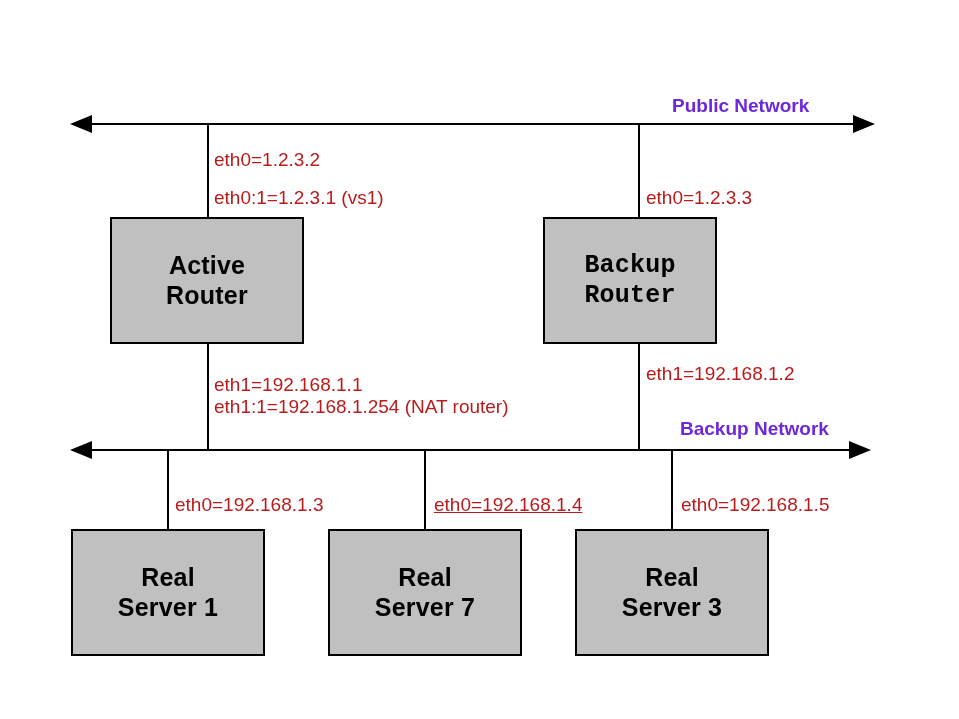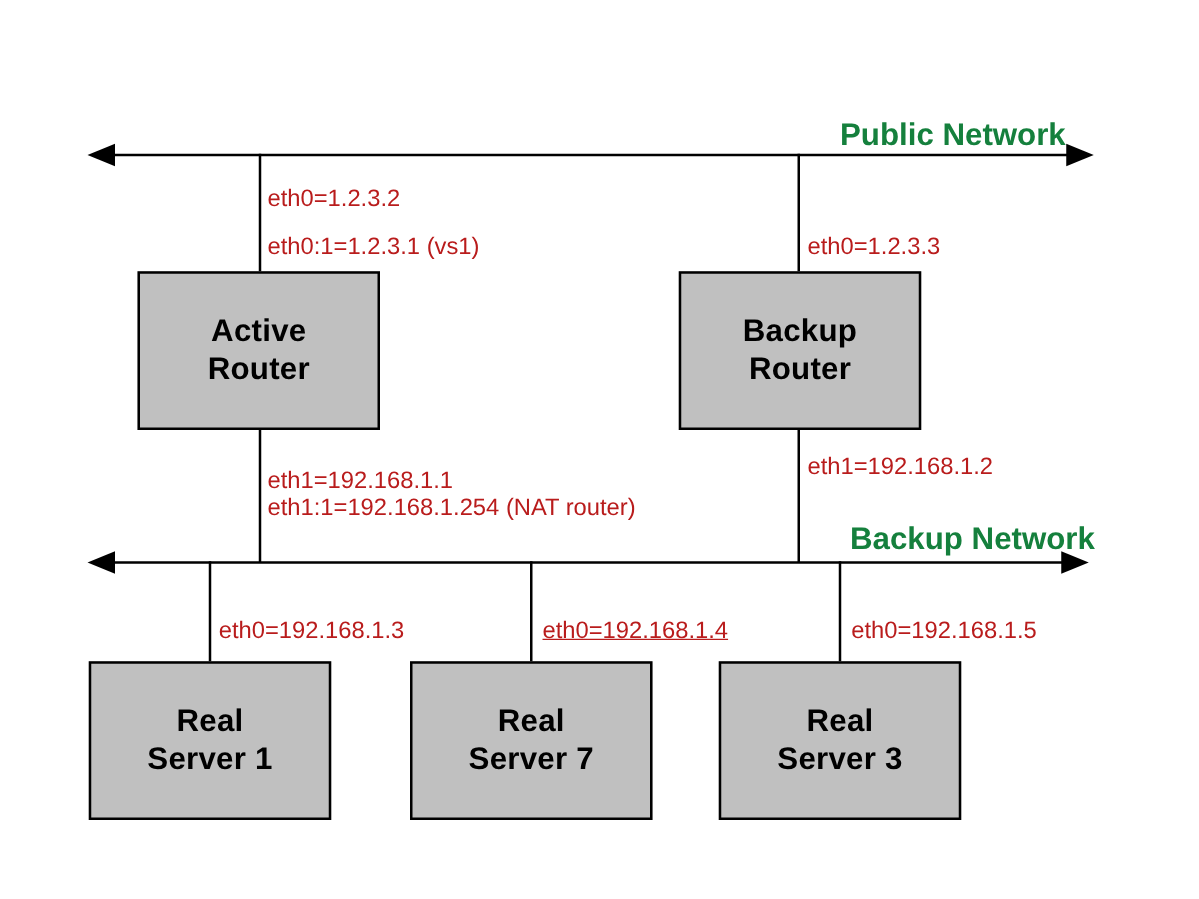--- a/index.html
+++ b/index.html
@@ -66,23 +66,23 @@
   
   .label {
     position: absolute;
     font-size: 19px;
     color: #b91c1c;
     white-space: nowrap;
     line-height: 1.0;
   }
   .net-label {
     position: absolute;
-    font-size: 25px;
+    font-size: 19px;
     font-weight: bold;
-    color: #15803d;
+    color: #6d28d9;
     white-space: nowrap;
     line-height: 1.0;
   }
 </style>
 </head>
 <body>
 
 <div id="canvas">
 
   <div class="net-label" style="left:672px; top:96px;">Public Network</div>
@@ -96,21 +96,21 @@
 
   <div class="label" style="left:214px; top:150px;">eth0=1.2.3.2</div>
   <div class="label" style="left:214px; top:188px;">eth0:1=1.2.3.1 (vs1)</div>
   <div class="label" style="left:646px; top:188px;">eth0=1.2.3.3</div>
 
   <div class="node" style="left:110px; top:217px; width:194px; height:127px;">
     <span class="ln">Active</span>
     <span class="ln">Router</span>
   </div>
 
-  <div class="node" style="left:543px; top:217px; width:194px; height:127px;">
+  <div class="node" style="left:543px; top:217px; width:174px; height:127px;font-family:Liberation Mono, monospace;">
     <span class="ln">Backup</span>
     <span class="ln">Router</span>
   </div>
 
   <div class="vline" style="left:207px; top:344px; height:106px;"></div>
   <div class="vline" style="left:638px; top:344px; height:106px;"></div>
 
   <div class="label" style="left:214px; top:375px;">eth1=192.168.1.1</div>
   <div class="label" style="left:214px; top:397px;">eth1:1=192.168.1.254 (NAT router)</div>
   <div class="label" style="left:646px; top:364px;">eth1=192.168.1.2</div>

